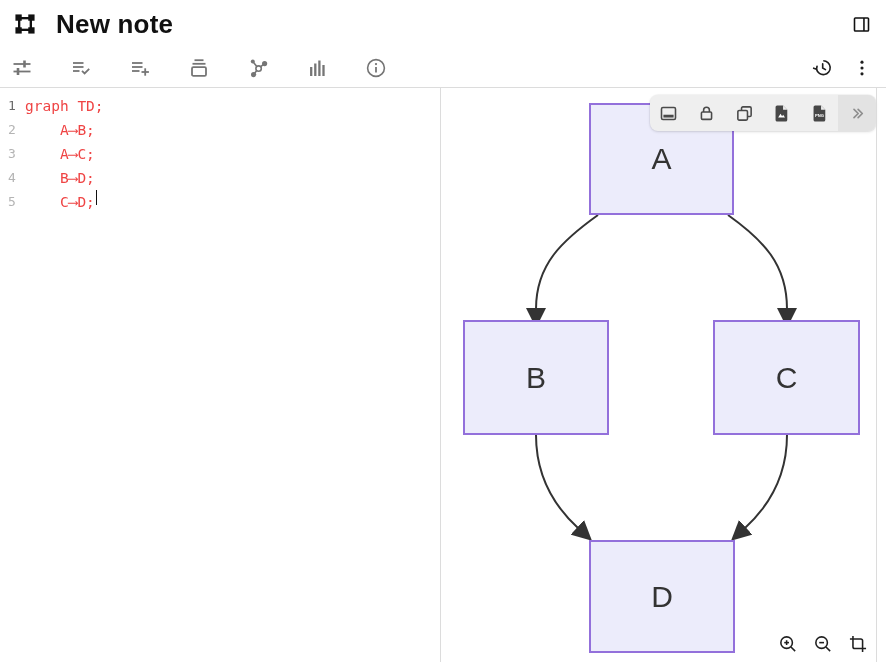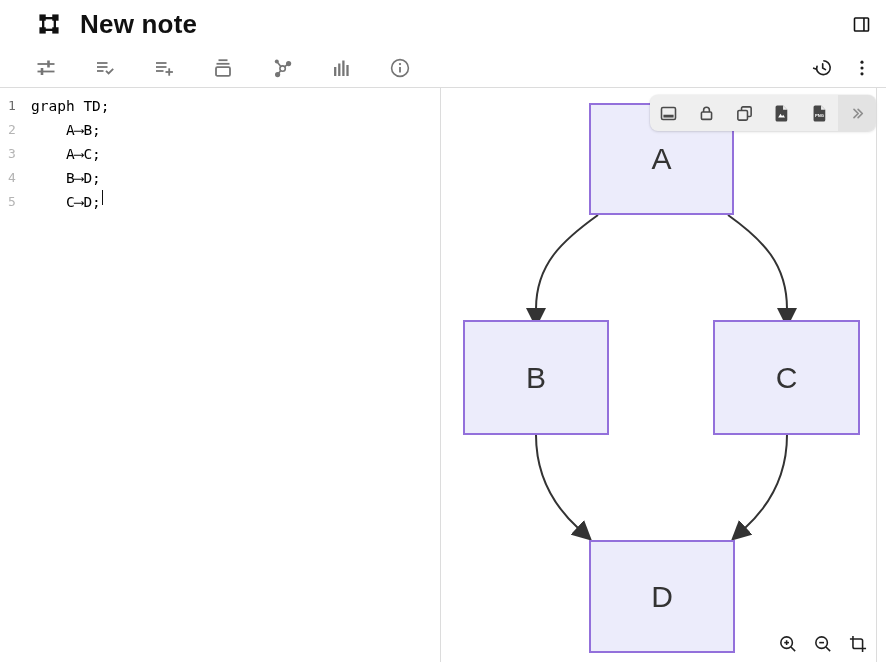--- a/index.html
+++ b/index.html
@@ -1,36 +1,36 @@
 <!DOCTYPE html>
 <html><head>
 <meta charset="utf-8">
 <style>
   * { margin:0; padding:0; box-sizing:border-box; }
   html,body { width:886px; height:663px; background:#fff; font-family:"Liberation Sans", sans-serif; overflow:hidden; }
   .app { position:relative; width:886px; height:663px; background:#fff; }
 
   
-  .header { border-bottom:1px solid #dcdcdc;padding-left:24px; }
+  .header { border-bottom:1px solid #dcdcdc; }
   .header-top { display:flex; align-items:center; height:48px; padding:0 14px 0 10px; }
   .logo { width:30px; height:30px; display:flex; align-items:center; justify-content:center; }
   .page-title { margin-left:16px; font-size:26px; color:#111; letter-spacing:0.2px; }
   .spacer { flex:1; }
   .icon-btn { background:none; border:none; display:flex; align-items:center; justify-content:center; cursor:pointer; padding:0; }
   .header-toolbar { display:flex; align-items:center; height:39px; padding:0 13px 0 10px; }
   .tb-left { display:flex; align-items:center; gap:35px; }
   .tb-right { margin-left:auto; display:flex; align-items:center; gap:17px; }
 
   
   .content { display:flex; height:574px; }
   .editor { width:441px; border-right:1px solid #dcdcdc; padding-top:6px; font-family:"DejaVu Sans Mono","Liberation Mono",monospace; font-size:14.5px; cursor:text; }
   .code-line { display:flex; height:24px; line-height:24px; }
   .gutter { width:15px; margin-left:8px; font-size:13px; color:#b4b4b4; flex:none; }
   .code-line.first .gutter { color:#6b6b6b; }
-  .code-text { white-space:pre; color:#000000; margin-left:8px; }
+  .code-text { white-space:pre; color:#ef4444; margin-left:2px; }
   .caret { display:inline-block; width:1.5px; height:15px; background:#111; vertical-align:-2px; margin-left:1px; }
 
   .preview { position:relative; flex:1; background:#fff; }
   .scroll-line { position:absolute; top:0; bottom:0; right:9px; width:1px; background:#dcdcdc; }
 
   
   .edges-svg { position:absolute; left:0; top:0; width:444px; height:574px; }
   .node { position:absolute; display:flex; align-items:center; justify-content:center; font-size:30px; color:#333; cursor:pointer; }
   .node-A { left:148px; top:15px;  width:145px; height:112px; }
   .node-B { left:22px;  top:232px; width:146px; height:115px; }

